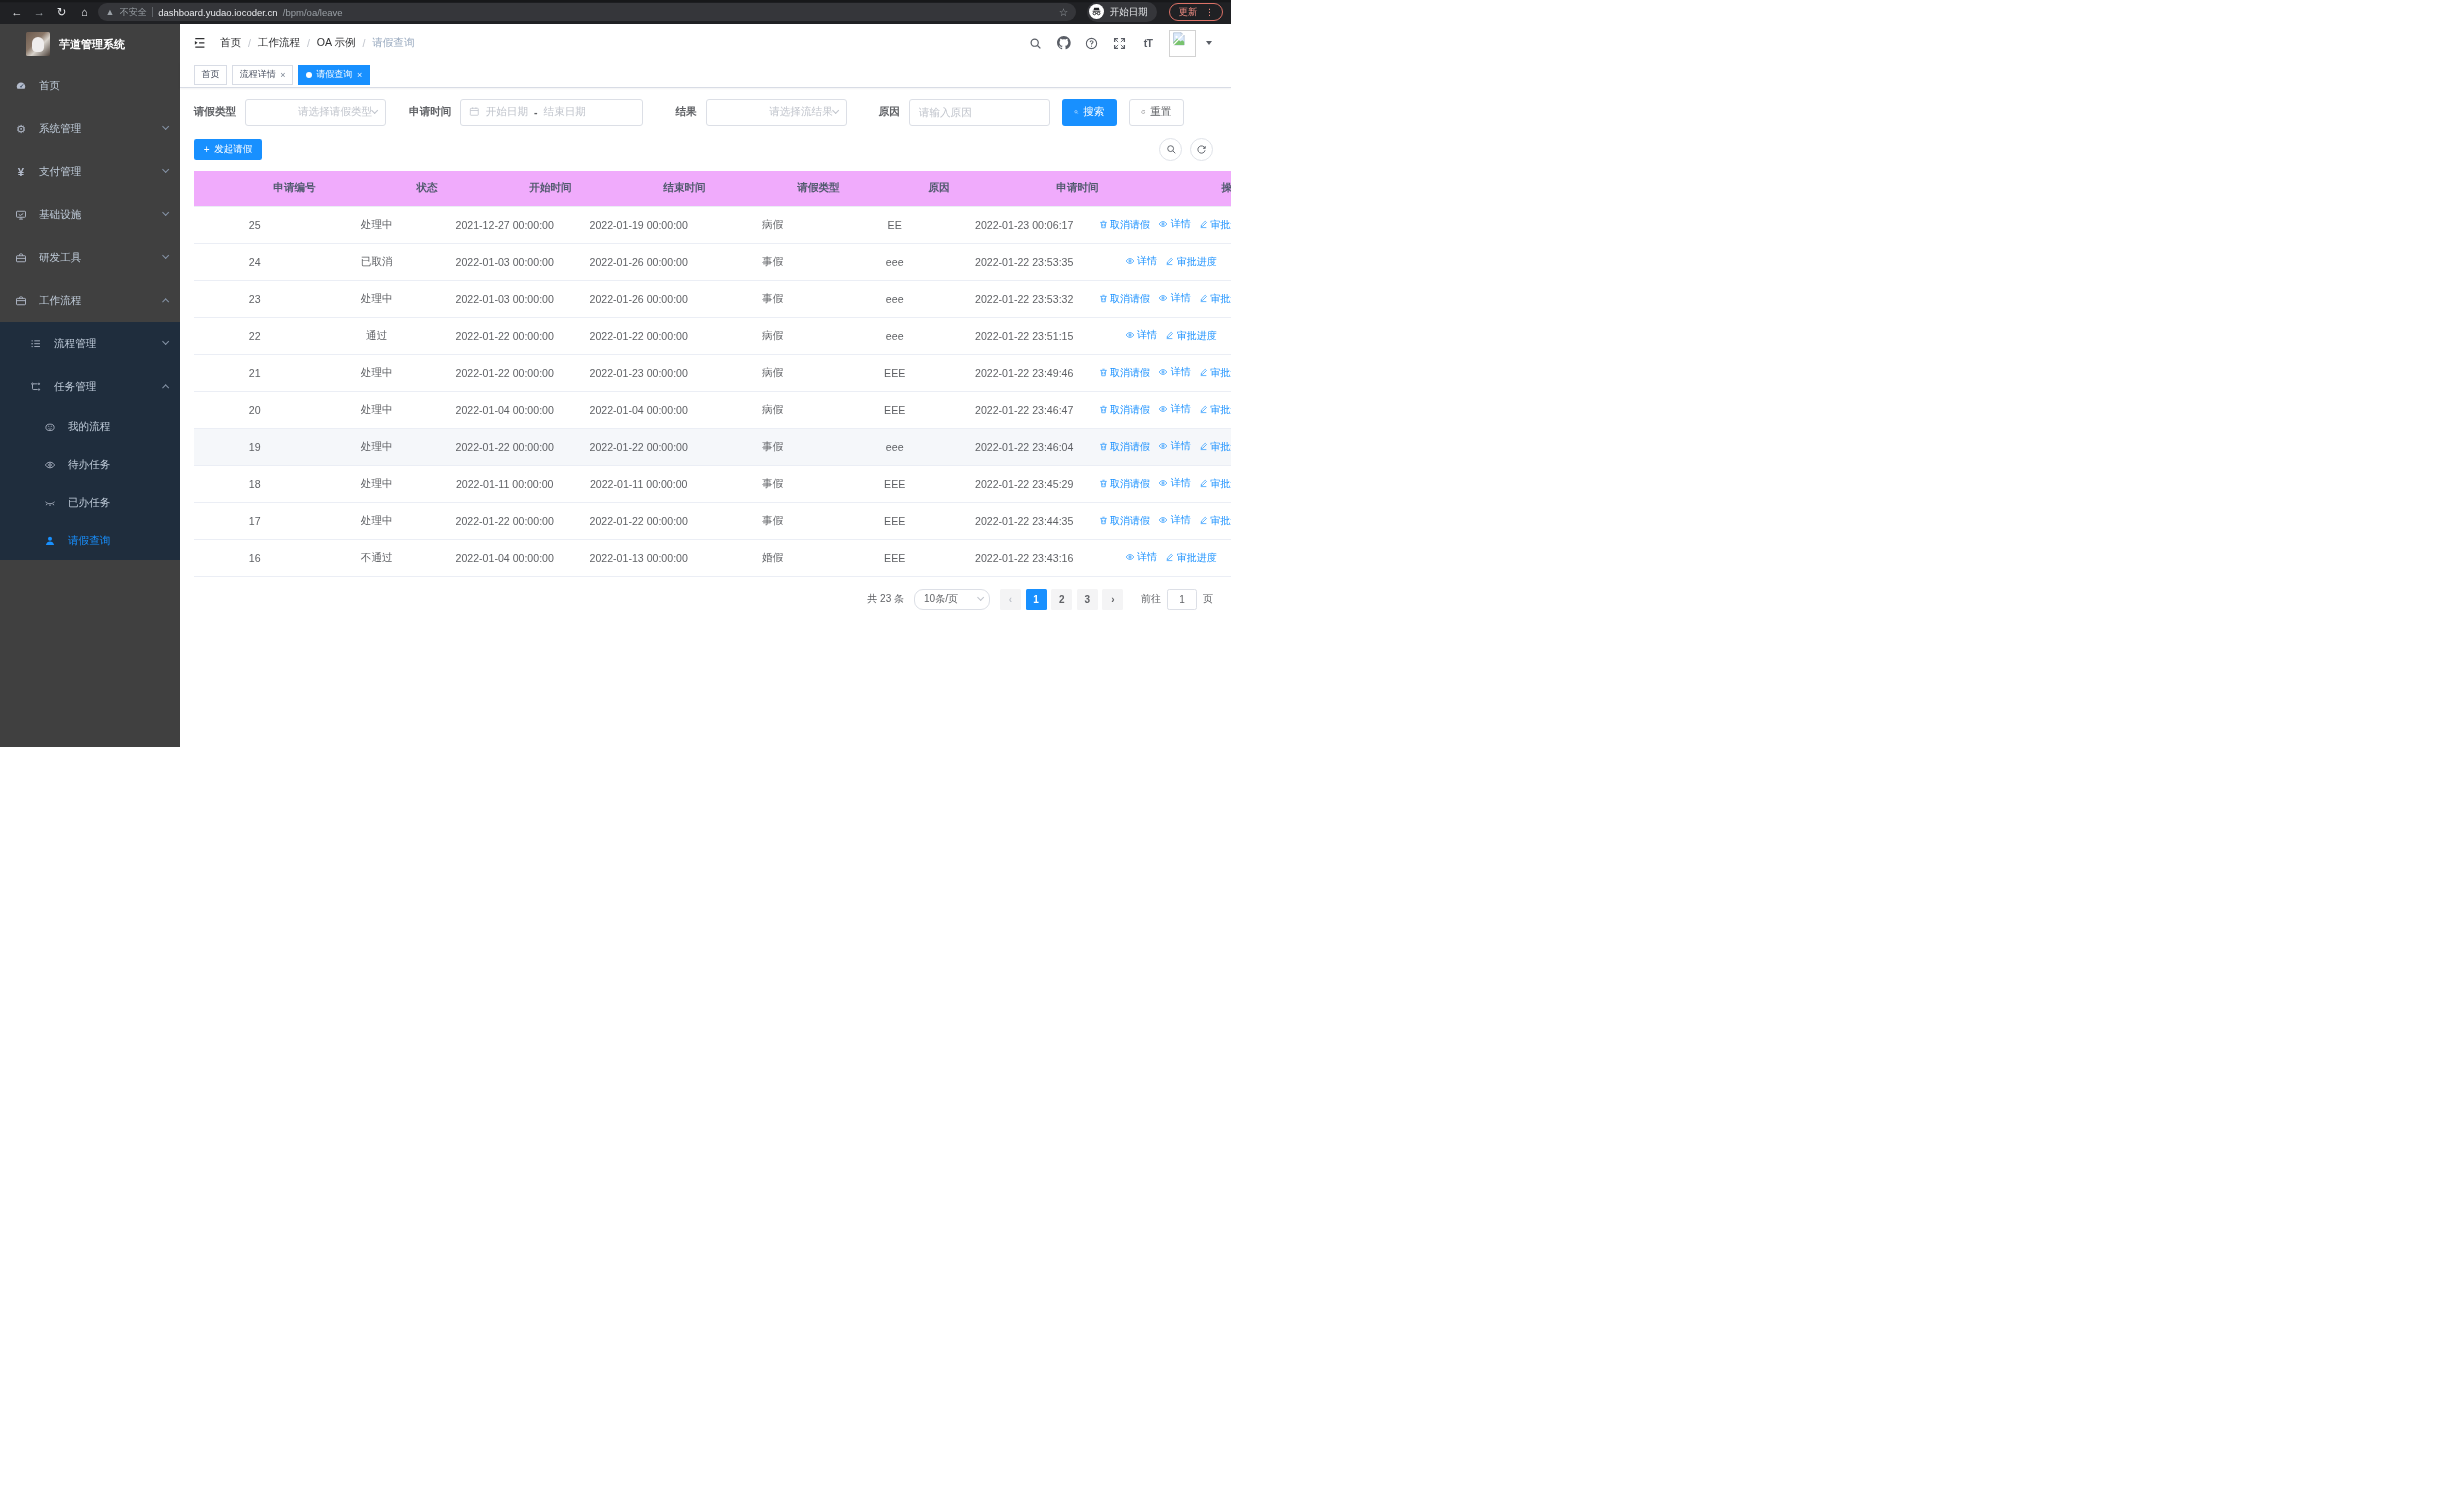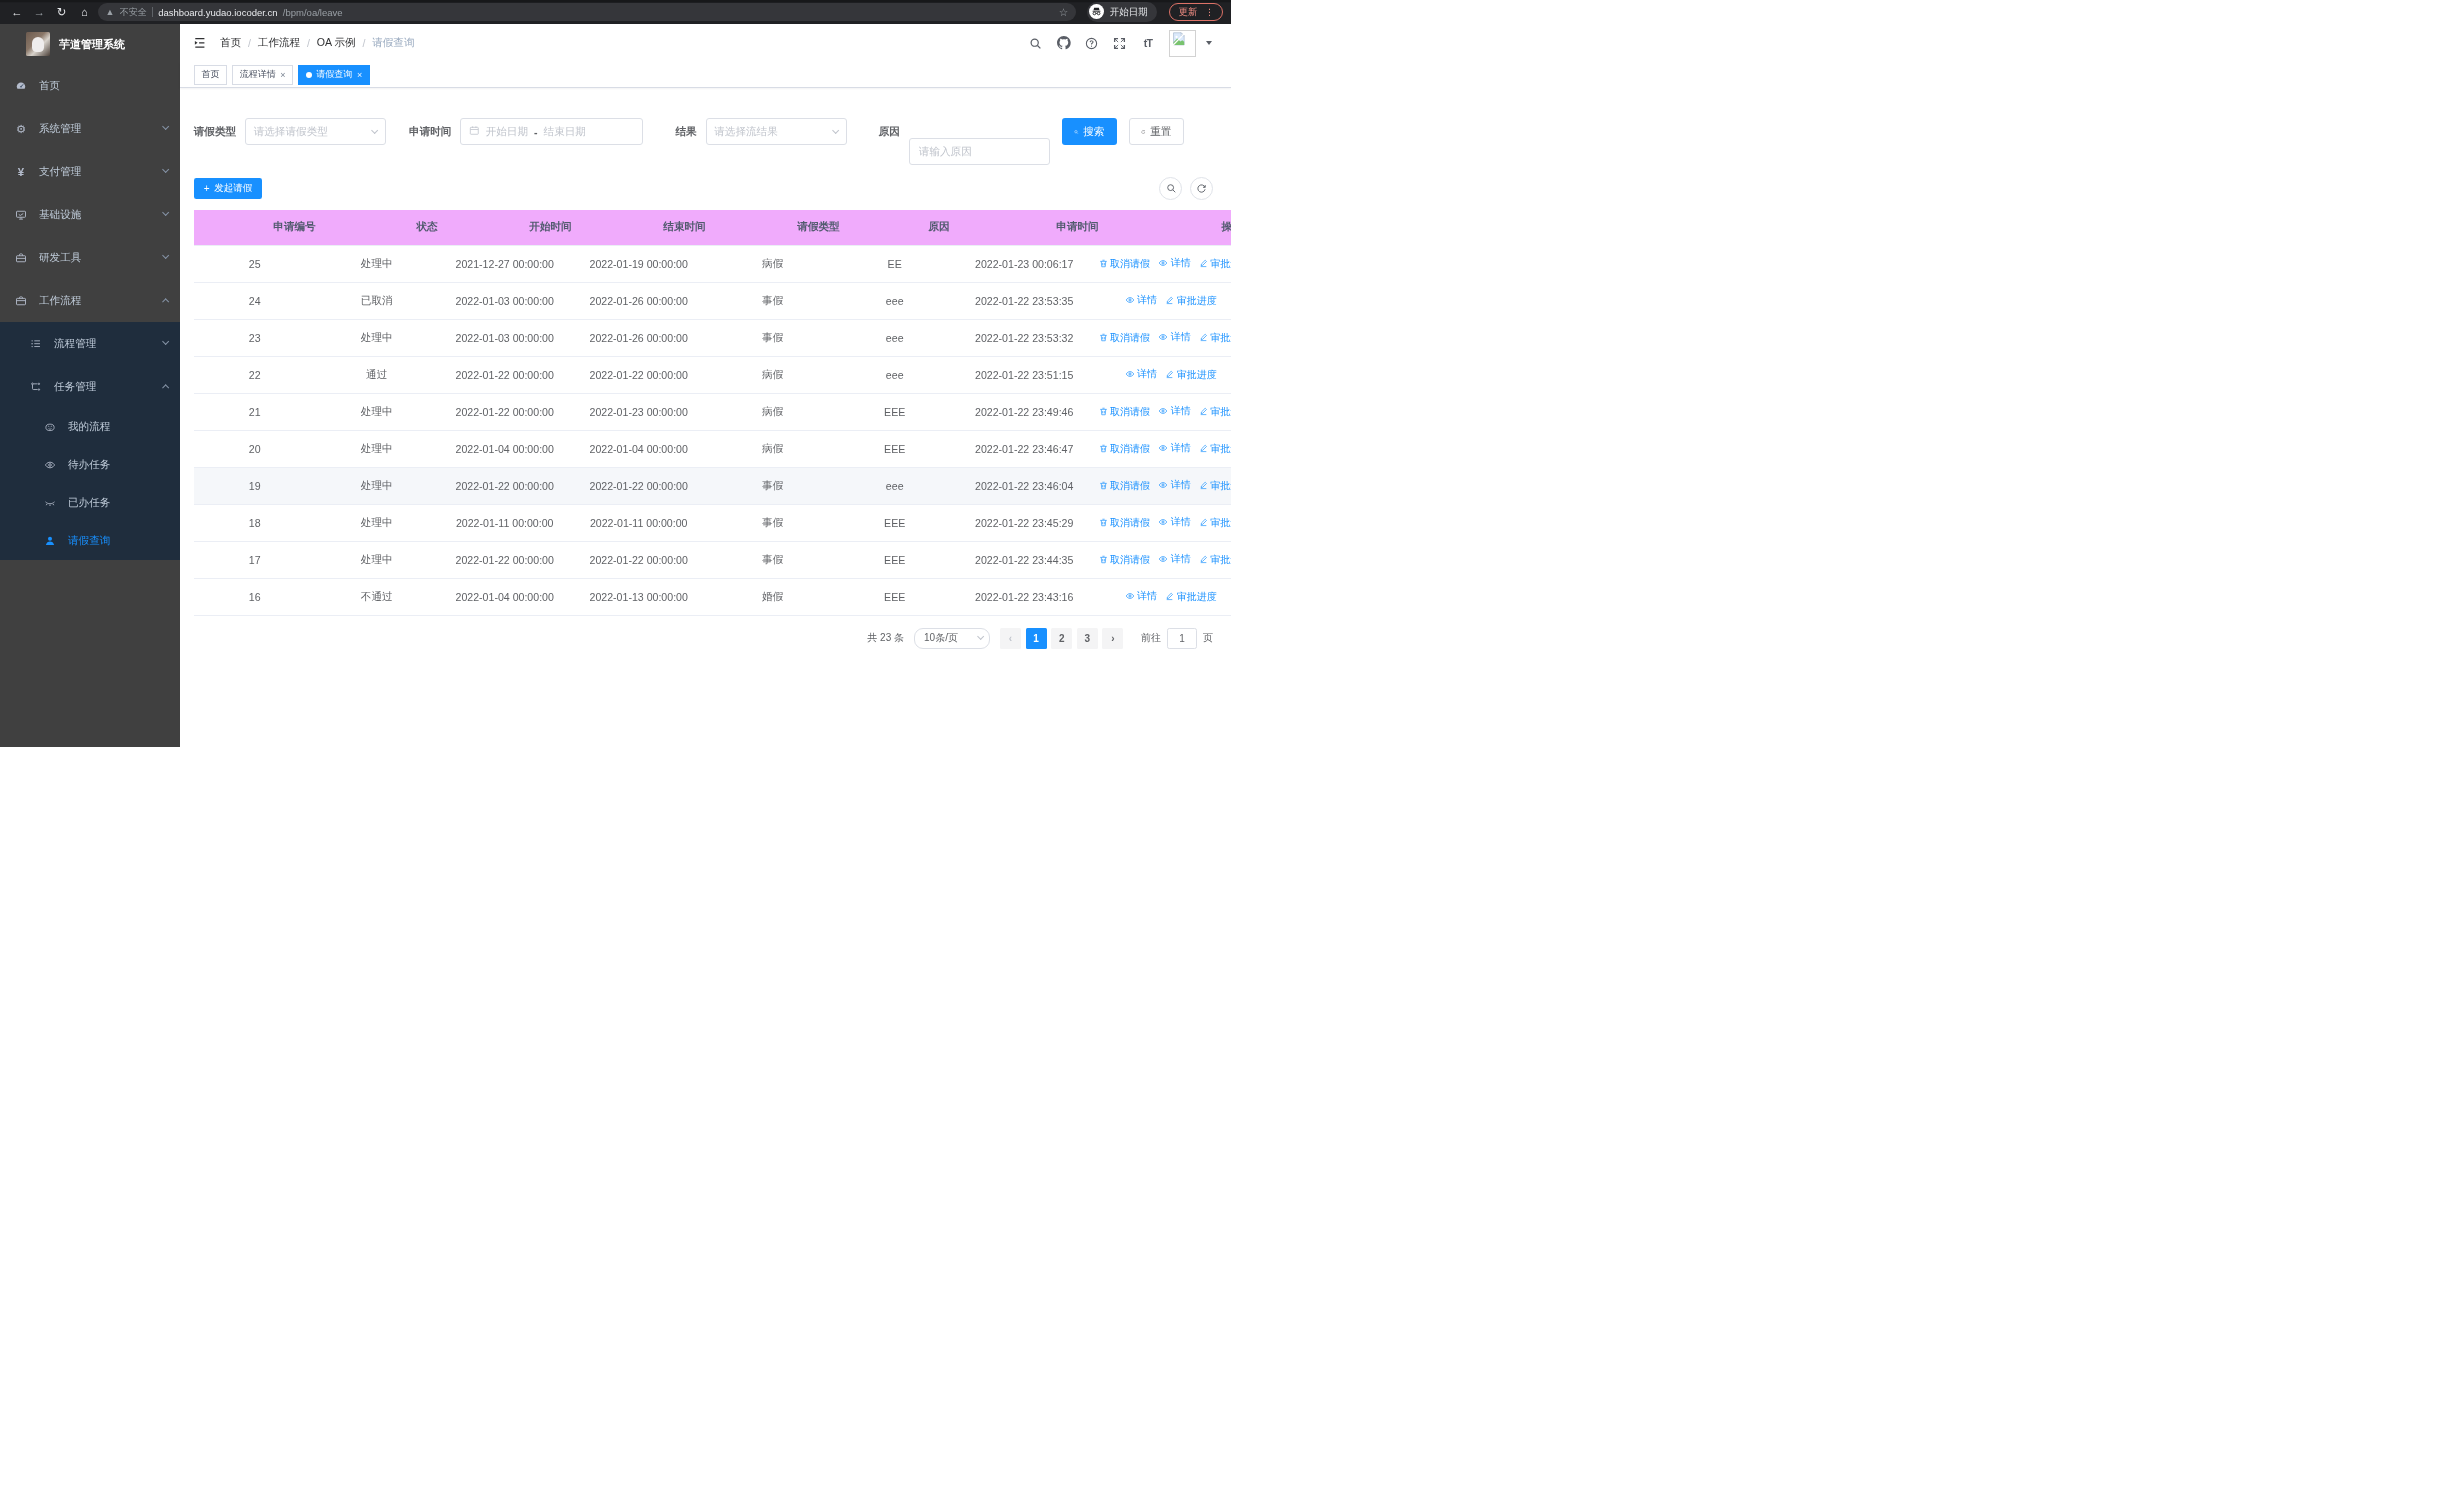--- a/index.html
+++ b/index.html
@@ -75,27 +75,27 @@
   .tab.active .tab-close { color:#e8f3ff; }
   .tab-dot { width:6px; height:6px; border-radius:50%; background:#fff; }
 
   
   .content { flex:1; padding:10.6px 18px 0 13.7px; min-height:0; }
 
   .filters { display:flex; align-items:center; }
   .f-label { font-weight:700; color:#606266; font-size:10.6px; white-space:nowrap; }
   .f-ctl { height:27px; border:0.8px solid #dcdfe6; border-radius:3px; background:#fff; display:flex; align-items:center;
     padding:0 7.6px; color:#c0c4cc; font-size:10.6px; cursor:pointer; }
-  .sel { justify-content:space-between; }
+  .sel { justify-content:flex-end; }
   .sel .ph { color:#c0c4cc; }
   .sel-caret { width:5.3px; height:5.3px; border-right:1px solid #c0c4cc; border-bottom:1px solid #c0c4cc; transform:rotate(45deg); margin-top:-2.3px;}
   .date-range { gap:6px; }
   .date-range .sep { color:#606266; font-weight:700; }
   .f-input { height:27px; width:141px; border:0.8px solid #dcdfe6; border-radius:3px; padding:0 9px; font-size:10.6px; color:#606266;
-    font-family:"Liberation Sans","DejaVu Sans",sans-serif; outline:none;margin-top:39px; }
+    font-family:"Liberation Sans","DejaVu Sans",sans-serif; outline:none; }
   .f-input::placeholder { color:#c0c4cc; }
   .btn { height:27px; border-radius:3px; display:inline-flex; align-items:center; justify-content:flex-end; gap:4.6px;
     font-size:10.6px; cursor:pointer; border:0.8px solid transparent; padding:0 11.4px; white-space:nowrap;}
   .btn-primary { background:#1890ff; color:#fff; }
   .btn-plain { background:#fff; border-color:#dcdfe6; color:#606266; }
 
   .toolbar { margin-top:12px; display:flex; align-items:center; }
   .btn-sm { height:21px; font-size:9.5px; padding:0 9px; border-radius:2.3px; }
   .tool-right { margin-left:auto; display:flex; gap:7.6px; }
   .circle-btn { width:23px; height:23px; border-radius:50%; border:0.8px solid #e0e3e9; background:#fff; color:#5a5e66;

